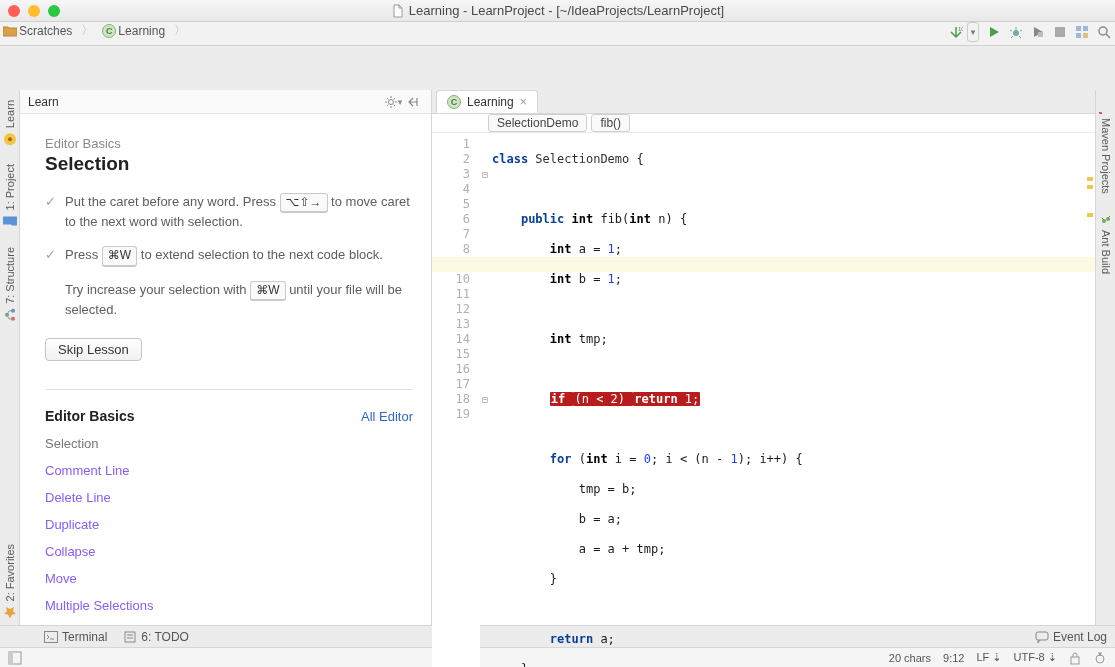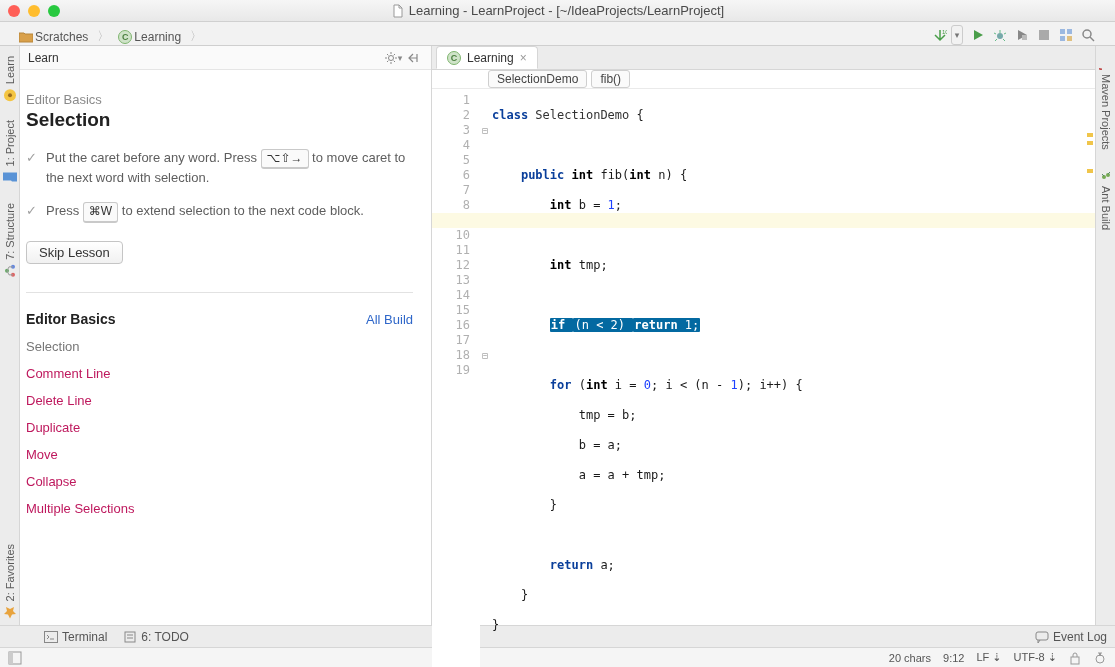--- a/index.html
+++ b/index.html
@@ -8,70 +8,70 @@
   
   .titlebar { height: 22px; background: linear-gradient(#f6f6f6,#e8e8e8); display: flex; align-items: center; padding: 0 8px; border-bottom: 1px solid #d0d0d0; position: relative; }
   .traffic { display: flex; gap: 8px; }
   .tl { width: 12px; height: 12px; border-radius: 50%; }
   .tl.close { background: #ff5f57; }
   .tl.min { background: #ffbd2e; }
   .tl.max { background: #28c940; }
   .titlecenter { position: absolute; left: 0; right: 0; text-align: center; font-size: 13px; color: #4a4a4a; pointer-events: none; display:flex; align-items:center; justify-content:center; gap:4px;}
   .titlecenter svg { flex:none; }
   
-  .toolbar { height: 24px; background:#f2f2f2; border-bottom:1px solid #cfcfcf; display:flex; align-items:flex-end; padding:0 16px; font-size:12px; color:#555; }
+  .toolbar { height: 24px; background:#f2f2f2; border-bottom:1px solid #cfcfcf; display:flex; align-items:flex-start; padding:0 0; font-size:12px; color:#555; }
   .breadcrumbs { display:flex; align-items:center; gap:4px; }
   .bc-item { display:flex; align-items:center; gap:2px; padding:1px 3px; border-radius:3px; }
   .bc-sep::after { content:"〉"; color:#b0b0b0; margin:0 2px; font-size:12px;}
   .spacer { flex:1; }
   .tb-btn { width:22px; height:20px; display:flex; align-items:center; justify-content:center; color:#6b6b6b; border-radius:3px; }
   .tb-btn.green svg { color:#4a9e4a; }
   .dropdown-arrow { width:12px; height:20px; display:flex; align-items:center; justify-content:center; border:1px solid #ccc; border-radius:3px; font-size:9px; color:#777; margin-right:4px;}
   
-  .body { flex:1; display:flex; min-height:0; }
+  .body { flex:1; display:flex; min-height:0;margin-top:44px; }
   .leftgutter, .rightgutter { width:20px; background:#ececec; border-right:1px solid #d6d6d6; display:flex; flex-direction:column; align-items:center; padding-top:4px; gap:6px; }
   .rightgutter { border-right:none; border-left:1px solid #d6d6d6; }
   .vlabel { writing-mode: vertical-rl; transform: rotate(180deg); font-size:11px; color:#5a5a5a; padding:6px 0; display:flex; align-items:center; gap:4px; }
   .rightgutter .vlabel { writing-mode: vertical-rl; transform: none; }
   .gicon { width:14px; height:14px; }
   
   .learnpanel { width:412px; background:#fff; border-right:1px solid #d6d6d6; display:flex; flex-direction:column; }
   .learnhead { height:24px; border-bottom:1px solid #e5e5e5; display:flex; align-items:center; padding:0 8px; font-size:12px; color:#333; background:#fafafa;}
   .learnhead .spacer{flex:1;}
   .learnhead .hicon{width:20px;height:20px;display:flex;align-items:center;justify-content:center;color:#888;}
-  .learnbody { padding: 22px 18px 12px 6px; overflow:auto; flex:1; }
+  .learnbody { padding: 22px 18px 12px 25px; overflow:auto; flex:1; }
   .crumbline { font-size:13px; color:#8a8a8a; margin-bottom:2px;}
   .lessonTitle { font-size:19px; font-weight:600; margin-bottom:18px; color:#222;}
   .step { display:flex; gap:6px; color:#5e5e5e; font-size:13px; line-height:1.45; margin-bottom:14px; }
   .step .chk { flex:none; width:14px; color:#a0a0a0; }
   .kbd { display:inline-block; border:1px solid #c9c9c9; border-bottom-width:2px; border-radius:3px; padding:0 5px; font-size:12px; background:#fafafa; color:#333; font-family:inherit;}
   .skipbtn { display:inline-block; padding:3px 12px; border:1px solid #c5c5c5; border-radius:4px; background:linear-gradient(#fff,#f1f1f1); font-size:13px; color:#333; margin-top:4px; }
   .learnhr { border:none; border-top:1px solid #e2e2e2; margin: 28px 0 18px 0; }
   .topicsrow { display:flex; justify-content:space-between; align-items:baseline; }
   .topicshead { font-size:14px; font-weight:600; color:#222;}
   .alltopics { color:#2f67c9; font-size:13px;}
   .topiclist { margin-top:12px; display:flex; flex-direction:column; gap:12px; }
   .topiclist .muted { color:#777; font-size:13px;}
-  .topiclist .link { color:#be185d; font-size:13px;}
+  .topiclist .link { color:#8b5cf6; font-size:13px;}
   
   .editorarea { flex:1; display:flex; flex-direction:column; background:#fff; min-width:0;}
   .tabbar { height:24px; border-bottom:1px solid #d6d6d6; display:flex; align-items:flex-end; background:#ececec; }
   .tab { height:23px; display:flex; align-items:center; gap:6px; padding:0 10px; background:#fff; border:1px solid #d6d6d6; border-bottom:1px solid #fff; border-top-left-radius:4px;border-top-right-radius:4px; margin-left:4px; font-size:12px; color:#333;}
   .tab .xicon { color:#999; font-size:12px;}
   .crumbbar { height:24px; border-bottom:1px solid #eaeaea; display:flex; align-items:center; padding-left:56px; gap:4px;}
   .crumbpill { border:1px solid #cfcfcf; border-radius:3px; padding:1px 8px; font-size:12px; background:#fafafa; color:#444;}
   .editor { flex:1; display:flex; font-family: Menlo, Consolas, monospace; font-size:12px; line-height:15px; position:relative; }
   .linenos { width:48px; text-align:right; color:#b0b0b0; padding:4px 10px 4px 0; user-select:none; background:#fff;}
   .linenos div{height:15px;}
   .foldgutter{width:10px; padding-top:4px;}
   .foldgutter div{height:15px; color:#aaa; font-size:10px; text-align:center;}
   .code { flex:1; padding:4px 0 4px 2px; white-space:pre; position:relative;}
   .code .row{height:15px; padding-left:0;}
   .hlrow{ position:absolute; left:0; right:0; height:15px; background:#fdfae3; }
-  .sel{ background:#0369a1; color:#fff; border-radius:1px; padding:0 1px;}
+  .sel{ background:#b91c1c; color:#fff; border-radius:1px; padding:0 1px;}
   .kw{ color:#0a3f9b; font-weight:bold;}
   .typ{ color:#000000; font-weight:bold;}
   .num{ color:#1d40ff;}
   .cls{ color:#333;}
   .rightstripe{ position:absolute; right:0; top:0; bottom:0; width:10px; }
   .rsmark{ position:absolute; right:2px; width:6px; height:4px; background:#f0c54a; }
   
   .statusrow { height:20px; border-top:1px solid #d6d6d6; background:#f5f5f5; display:flex; align-items:center; padding:0 8px; font-size:11px; color:#555; gap:12px;}
   .statusrow .spacer{flex:1;}
   .bottombar { height:22px; border-top:1px solid #d6d6d6; background:#ececec; display:flex; align-items:center; padding:0 8px; font-size:12px; gap:16px;}
@@ -222,36 +222,42 @@
           <span>
             <span>Put the caret before any word. Press </span><span class="kbd">⌥⇧→</span><span> to move caret to the next word with selection.</span>
           </span>
         </div>
         <div class="step">
           <span class="chk">✓</span>
           <span>
             <span>Press </span><span class="kbd">⌘W</span><span> to extend selection to the next code block.</span>
           </span>
         </div>
+        <div class="step">
+          <span class="chk"></span>
+          <span>
+            <span>Try increase your selection with </span><span class="kbd">⌘W</span><span> until your file will be selected.</span>
+          </span>
+        </div>
 
         <button class="skipbtn">Skip Lesson</button>
 
         <hr class="learnhr">
 
         <div class="topicsrow">
           <span class="topicshead">Editor Basics</span>
-          <a class="alltopics">All Build</a>
+          <a class="alltopics">All Editor</a>
         </div>
         <div class="topiclist">
           <span class="muted">Selection</span>
           <a class="link">Comment Line</a>
           <a class="link">Delete Line</a>
           <a class="link">Duplicate</a>
+          <a class="link">Collapse</a>
           <a class="link">Move</a>
-          <a class="link">Collapse</a>
           <a class="link">Multiple Selections</a>
         </div>
       </div>
     </div>
 
     <div class="editorarea">
       <div class="tabbar">
         <div class="tab">
           <span class="cicon">C</span>
           <span>Learning</span>
@@ -303,20 +309,21 @@
             <div></div>
             <div></div>
             <div></div>
             <div>⊟</div>
             <div></div>
         </div>
         <div class="code">
 <div class="row"><span class="kw">class</span> <span class="cls">SelectionDemo</span> {</div>
 <div class="row"></div>
 <div class="row">    <span class="kw">public</span> <span class="typ">int</span> fib(<span class="typ">int</span> n) {</div>
+<div class="row">        <span class="typ">int</span> a = <span class="num">1</span>;</div>
 <div class="row">        <span class="typ">int</span> b = <span class="num">1</span>;</div>
 <div class="row"></div>
 <div class="row">        <span class="typ">int</span> tmp;</div>
 <div class="row"></div>
 <div class="row">        <span class="sel"><span style="font-weight:bold;">if</span> </span><span class="sel">(n &lt; 2) </span><span class="sel"><span style="font-weight:bold;">return</span> 1;</span></div>
 <div class="row"></div>
 <div class="row">        <span class="kw">for</span> (<span class="typ">int</span> i = <span class="num">0</span>; i &lt; (n - <span class="num">1</span>); i++) {</div>
 <div class="row">            tmp = b;</div>
 <div class="row">            b = a;</div>
 <div class="row">            a = a + tmp;</div>

